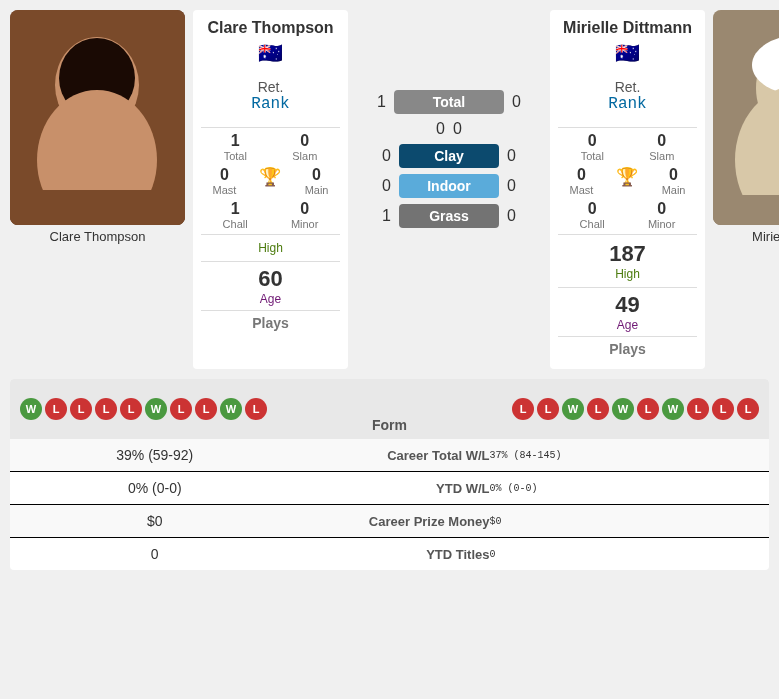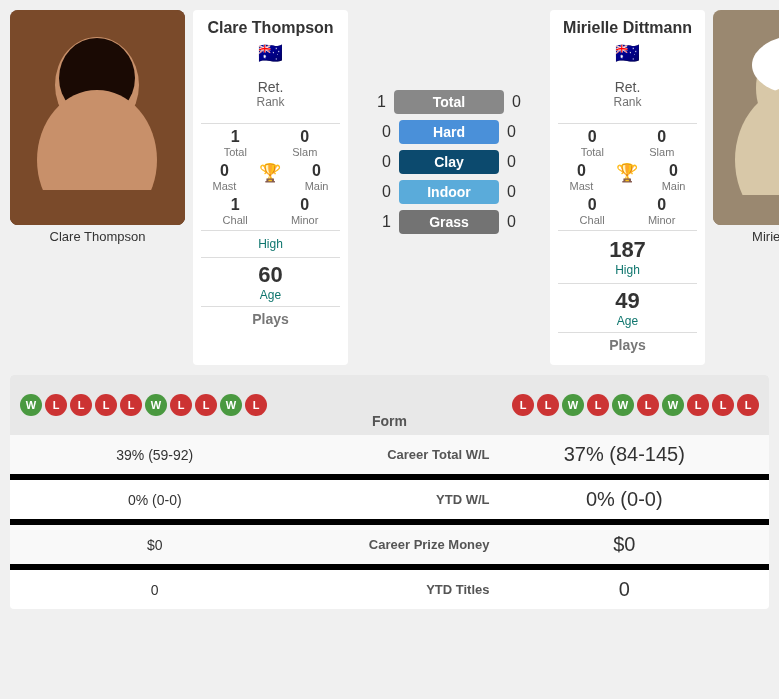--- a/index.html
+++ b/index.html
@@ -19,29 +19,29 @@
     
     .stat-row { display: flex; justify-content: space-around; margin: 4px 0; text-align: center; }
     .stat-item { display: flex; flex-direction: column; align-items: center; }
     .stat-value { font-size: 16px; font-weight: bold; color: #333; }
     .stat-label { font-size: 11px; color: #777; }
     
     .trophy-icon { color: #c0a020; font-size: 18px; }
     
     .high-rank { text-align: center; margin: 6px 0; }
     .high-rank .big-num { font-size: 22px; font-weight: bold; color: #333; }
-    .high-rank .label { font-size: 12px; color: #0f766e; }
+    .high-rank .label { font-size: 12px; color: #4d7c0f; }
     
     .ret-rank { text-align: center; margin: 6px 0; padding: 8px 0; }
     .ret-rank .ret-text { font-size: 14px; font-weight: normal; color: #555; }
-    .ret-rank .label { font-size: 12px; color: #737373; }
+    .ret-rank .label { font-size: 16px; color: #0369a1; font-family: Liberation Mono, monospace; }
     
     .age-section { text-align: center; margin: 4px 0; }
     .age-section .big-num { font-size: 22px; font-weight: bold; color: #333; }
-    .age-section .label { font-size: 12px; color: #0f766e; }
+    .age-section .label { font-size: 12px; color: #701a75; }
     
     .plays-section { text-align: center; margin: 4px 0; }
     .plays-label { font-size: 14px; color: #777; font-weight: bold; }
     
     
     .middle-section { flex: 1; display: flex; flex-direction: column; align-items: center; padding: 0 8px; }
     .score-row { display: flex; align-items: center; justify-content: center; margin: 3px 0; gap: 8px; }
     .score-left { width: 30px; text-align: right; font-size: 16px; color: #333; }
     .score-right { width: 30px; text-align: left; font-size: 16px; color: #333; }
     
@@ -56,26 +56,26 @@
     
     .form-row { display: flex; align-items: center; background: #e8e8e8; padding: 6px 10px; }
     .form-left { display: flex; gap: 3px; flex: 1; }
     .form-right { display: flex; gap: 3px; flex: 1; justify-content: flex-end; }
     .form-label { width: 120px; text-align: center; font-size: 14px; font-weight: bold; color: #555; margin-top: 32px; }
     
     .form-badge { width: 22px; height: 22px; border-radius: 50%; display: flex; align-items: center; justify-content: center; font-size: 11px; font-weight: bold; color: white; }
     .form-w { background: #4a9940; }
     .form-l { background: #cc3333; }
     
-    .stats-row { display: flex; align-items: center; padding: 8px 10px; border-bottom: 6px solid #000000; }
+    .stats-row { display: flex; align-items: center; padding: 8px 10px; border-bottom: 1px solid #000000; }
     .stats-row:last-child { border-bottom: none; }
     .stats-row.alt { background: #f9f9f9; }
     .stats-left-val { flex: 1; text-align: center; font-size: 14px; color: #333; }
     .stats-center-label { width: 200px; text-align: right; font-size: 13px; font-weight: bold; color: #555; }
-    .stats-right-val { flex: 1; text-align: center; font-size: 20px; color: #333; }
+    .stats-right-val { flex: 1; text-align: left; font-size: 10px; color: #333; font-family: Liberation Mono, monospace; }
     
     
     .left-photo-area { width: 175px; height: 215px; background: linear-gradient(135deg, #8B6050 0%, #5a3525 40%, #3a2010 100%); border-radius: 8px; overflow: hidden; position: relative; }
     .right-photo-area { width: 175px; height: 215px; background: linear-gradient(135deg, #d0c8b8 0%, #b0a898 40%, #908880 100%); border-radius: 8px; overflow: hidden; position: relative; }
     
     .player-name-below { text-align: center; font-size: 13px; color: #333; margin-top: 4px; }
     
     .left-col { display: flex; flex-direction: column; }
     .right-col { display: flex; flex-direction: column; }
     
@@ -175,21 +175,20 @@
     <div class="middle-section">
 
       <div class="score-row" style="margin-top: 80px;">
         <span class="score-left">1</span>
         <span class="surface-badge" style="background:#888; width:110px;">Total</span>
         <span class="score-right">0</span>
       </div>
 
       <div class="score-row">
         <span class="score-left">0</span>
-        <span class="surface-badge hard-badge">Hard</span>
         <span class="score-right">0</span>
       </div>
 
       <div class="score-row">
         <span class="score-left">0</span>
         <span class="surface-badge clay-badge">Clay</span>
         <span class="score-right">0</span>
       </div>
 
       <div class="score-row">

